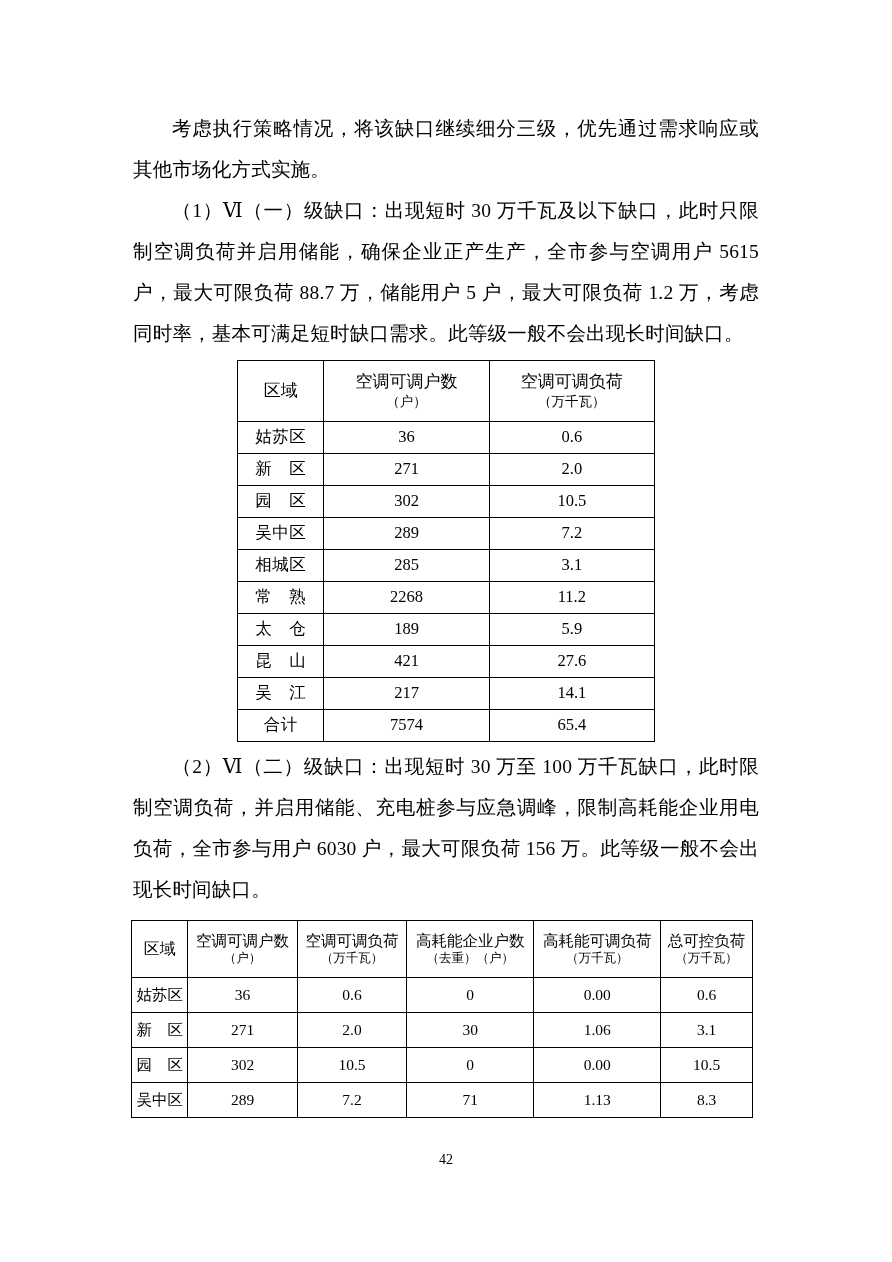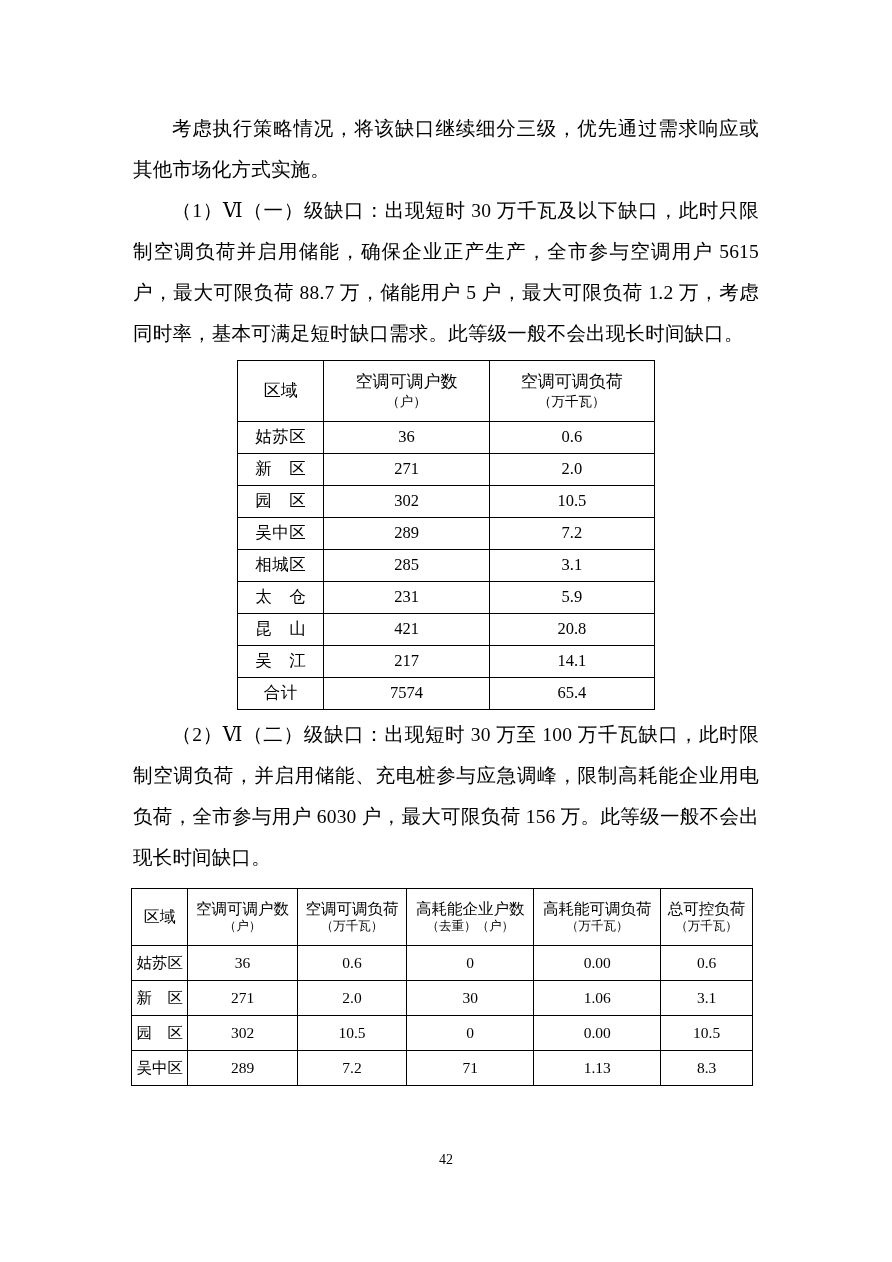--- a/index.html
+++ b/index.html
@@ -157,28 +157,33 @@
             <td class="region">吴中区</td>
             <td>289</td>
             <td>7.2</td>
           </tr>
           <tr>
             <td class="region">相城区</td>
             <td>285</td>
             <td>3.1</td>
           </tr>
           <tr>
+            <td class="region">常　熟</td>
+            <td>2268</td>
+            <td>11.2</td>
+          </tr>
+          <tr>
             <td class="region">太　仓</td>
-            <td>231</td>
+            <td>189</td>
             <td>5.9</td>
           </tr>
           <tr>
             <td class="region">昆　山</td>
             <td>421</td>
-            <td>20.8</td>
+            <td>27.6</td>
           </tr>
           <tr>
             <td class="region">吴　江</td>
             <td>217</td>
             <td>14.1</td>
           </tr>
           <tr>
             <td class="region">合计</td>
             <td>7574</td>
             <td>65.4</td>

